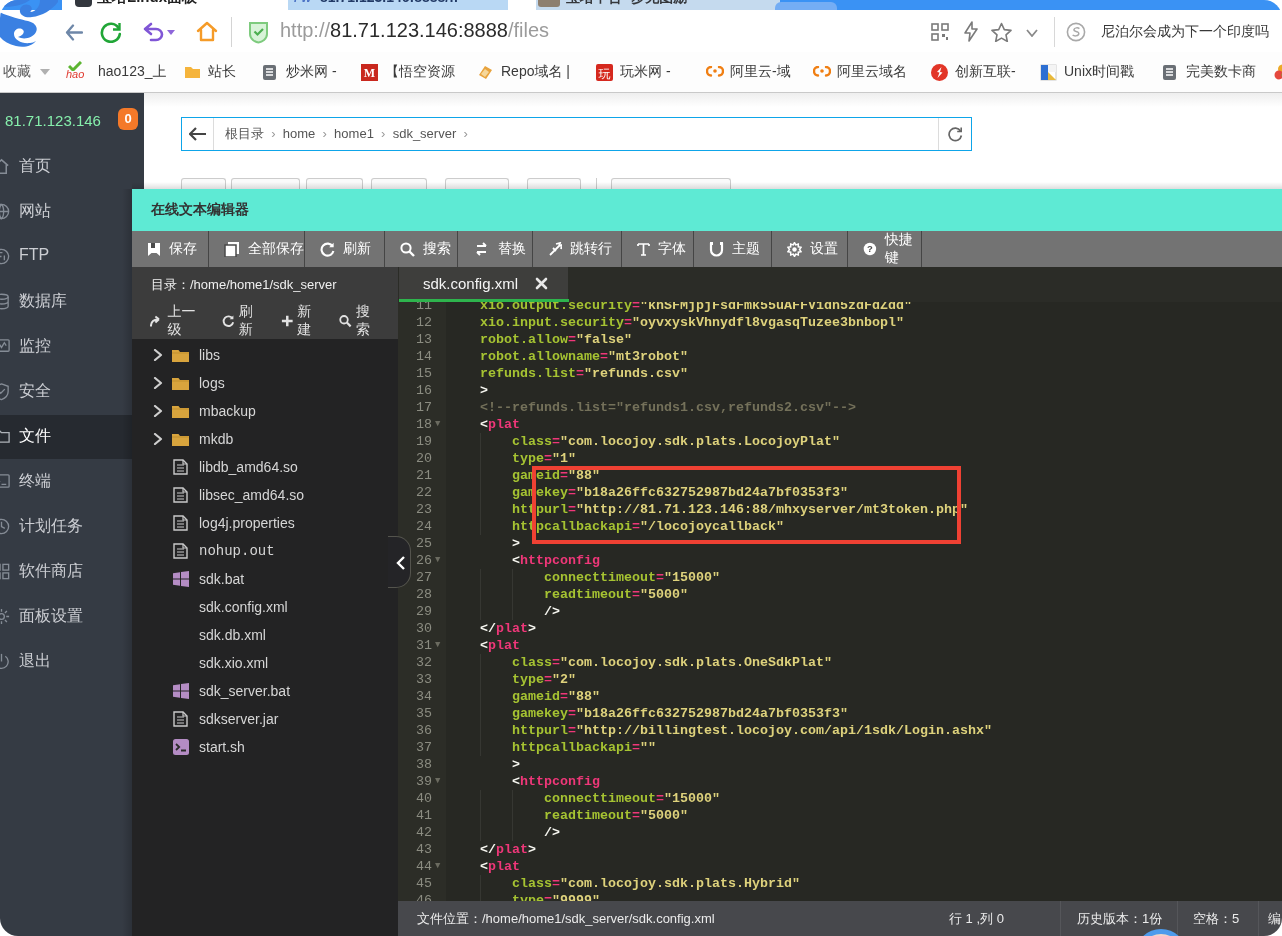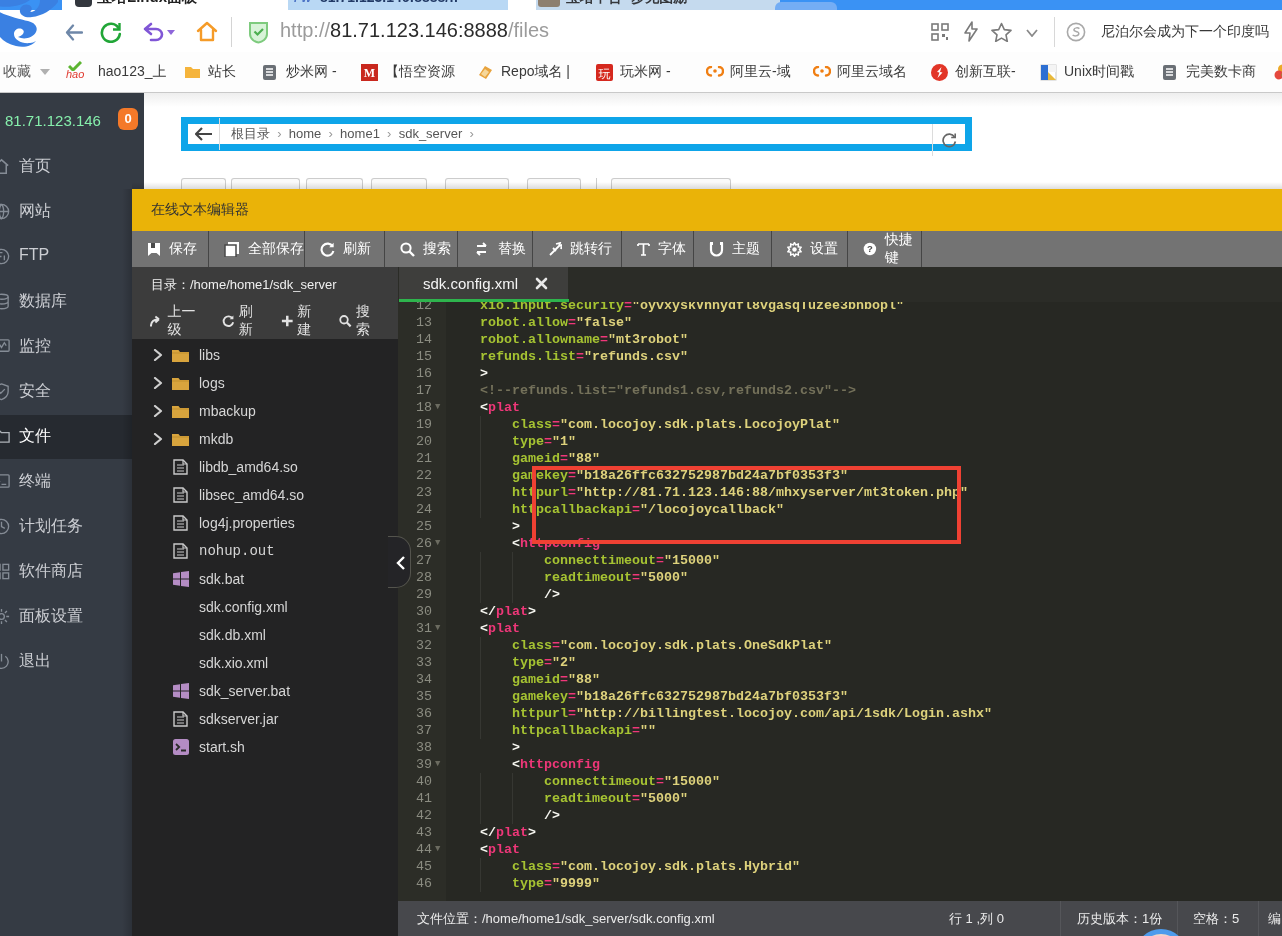--- a/index.html
+++ b/index.html
@@ -1,37 +1,37 @@
 <!DOCTYPE html>
 <html><head><meta charset="utf-8">
 <style>
 html,body{margin:0;padding:0;width:1282px;height:936px;overflow:hidden;font-family:"Liberation Sans",sans-serif;background:#fff;}
 *{box-sizing:border-box;}
 .a{position:absolute;}
-#stage{position:relative;width:1282px;height:936px;background:#fff;overflow:hidden;}
+#stage{position:relative;width:1282px;height:936px;background:#fff;overflow:hidden;border-radius:18px;}
 .flex{display:flex;align-items:center;}
 
 #tabstrip{left:0;top:0;width:1282px;height:10px;background:#3a92f4;overflow:hidden;}
 .tclip{position:absolute;top:0;height:10px;overflow:hidden;}
 .tclip>div{position:absolute;white-space:nowrap;}
 #bookbar{left:0;top:52px;width:1282px;height:41px;background:#fdfdfd;border-bottom:1px solid #c9c9c9;}
 .bi{position:absolute;top:0;height:40px;display:flex;align-items:center;font-size:14px;color:#3a3a3a;white-space:nowrap;}
 .bi .ic{width:17px;height:17px;margin-right:7px;flex:0 0 auto;position:relative;}
 
 #sidebar{left:0;top:93px;width:144px;height:843px;background:#353b44;}
 #mainbg{left:144px;top:93px;width:1138px;height:843px;background:#fff;}
 .mi{position:absolute;left:0;width:144px;height:44px;color:#ccced3;font-size:16px;}
 .mi .tx{position:absolute;left:19px;top:11px;}
 .mi .ic{position:absolute;left:-8px;top:12px;width:19px;height:19px;opacity:.8;}
 .mi.act{background:#262a30;color:#fff;}
 
-#crumb{left:181px;top:117px;width:791px;height:34px;background:#fff;border:7px solid #0ea5e9;font-size:13px;color:#555;}
+#crumb{left:181px;top:117px;width:791px;height:34px;background:#fff;border:1px solid #0ea5e9;font-size:13px;color:#555;}
 
 #mshadow{left:122px;top:189px;width:10px;height:747px;background:linear-gradient(to right,rgba(0,0,0,0),rgba(0,0,0,.18));}
-#mtitle{left:132px;top:189px;width:1150px;height:42px;background:#eab308;color:#333;font-size:14px;line-height:41px;padding-left:19px;}
+#mtitle{left:132px;top:189px;width:1150px;height:42px;background:#5eead4;color:#333;font-size:14px;line-height:41px;padding-left:19px;font-weight:bold;}
 #mtools{left:132px;top:231px;width:1150px;height:36px;background:#737373;display:flex;}
 .tb{display:flex;align-items:center;color:#fff;font-size:14px;padding-left:15px;border-right:1px solid #454545;height:36px;}
 .tb svg{margin-right:8px;}
 #tree{left:132px;top:267px;width:266px;height:669px;background:#232324;}
 #thead{left:132px;top:267px;width:266px;height:36px;background:#3c3c3c;color:#f0f0f0;font-size:13px;line-height:36px;padding-left:19px;}
 #ttools{left:132px;top:303px;width:266px;height:36px;color:#e2e2e2;font-size:14px;background:#3c3c3c;}
 #ttools span.lb{margin-right:17px;display:inline-flex;align-items:center;}
 #ttools svg{margin-right:4px;}
 .ti{position:absolute;left:132px;width:266px;height:28px;color:#d6d6d6;font-size:14px;line-height:28px;}
 .ti .ar{position:absolute;left:20px;top:8px;}
@@ -491,20 +491,21 @@
         <span style="margin-left:24px;">sdk.config.xml</span>
         <svg style="margin-left:17px;" width="13" height="13" viewBox="0 0 13 13">
           <path d="M2 2 L11 11 M11 2 L2 11" stroke="#e8e8e8" stroke-width="2.6" stroke-linecap="round"></path>
         </svg>
       </div>
       <div id="egreen"></div>
     </div>
 <div id="code" class="a">
       <div style="position:absolute;left:0;top:0;width:48px;height:599px;background:#2c2d27;"></div>
       <div id="codein">
+        <div class="row"><span class="g">11</span><span class="cd"><span class="k">xio.output.security</span><span class="eq">=</span><span class="s">"khSFMjpjFsdFmk55uAFFV1dn5zdFdZdd"</span></span></div>
         <div class="row"><span class="g">12</span><span class="cd"><span class="k">xio.input.security</span><span class="eq">=</span><span class="s">"oyvxyskVhnydfl8vgasqTuzee3bnbopl"</span></span></div>
         <div class="row"><span class="g">13</span><span class="cd"><span class="k">robot.allow</span><span class="eq">=</span><span class="s">"false"</span></span></div>
         <div class="row"><span class="g">14</span><span class="cd"><span class="k">robot.allowname</span><span class="eq">=</span><span class="s">"mt3robot"</span></span></div>
         <div class="row"><span class="g">15</span><span class="cd"><span class="k">refunds.list</span><span class="eq">=</span><span class="s">"refunds.csv"</span></span></div>
         <div class="row"><span class="g">16</span><span class="cd"><span class="w">&gt;</span></span></div>
         <div class="row"><span class="g">17</span><span class="cd"><span class="cm">&lt;!--refunds.list="refunds1.csv,refunds2.csv"--&gt;</span></span></div>
         <div class="row"><span class="g">18</span><span class="fa">▼</span><span class="cd"><span class="w">&lt;</span><span class="t">plat</span></span></div>
         <div class="row"><span class="g">19</span><span class="cd">&nbsp;&nbsp;&nbsp;&nbsp;<span class="k">class</span><span class="eq">=</span><span class="s">"com.locojoy.sdk.plats.LocojoyPlat"</span></span><span class="ig" style="left:82px;top:0;height:17px;"></span></div>
         <div class="row"><span class="g">20</span><span class="cd">&nbsp;&nbsp;&nbsp;&nbsp;<span class="k">type</span><span class="eq">=</span><span class="s">"1"</span></span><span class="ig" style="left:82px;top:0;height:17px;"></span></div>
         <div class="row"><span class="g">21</span><span class="cd">&nbsp;&nbsp;&nbsp;&nbsp;<span class="k">gameid</span><span class="eq">=</span><span class="s">"88"</span></span><span class="ig" style="left:82px;top:0;height:17px;"></span></div>

